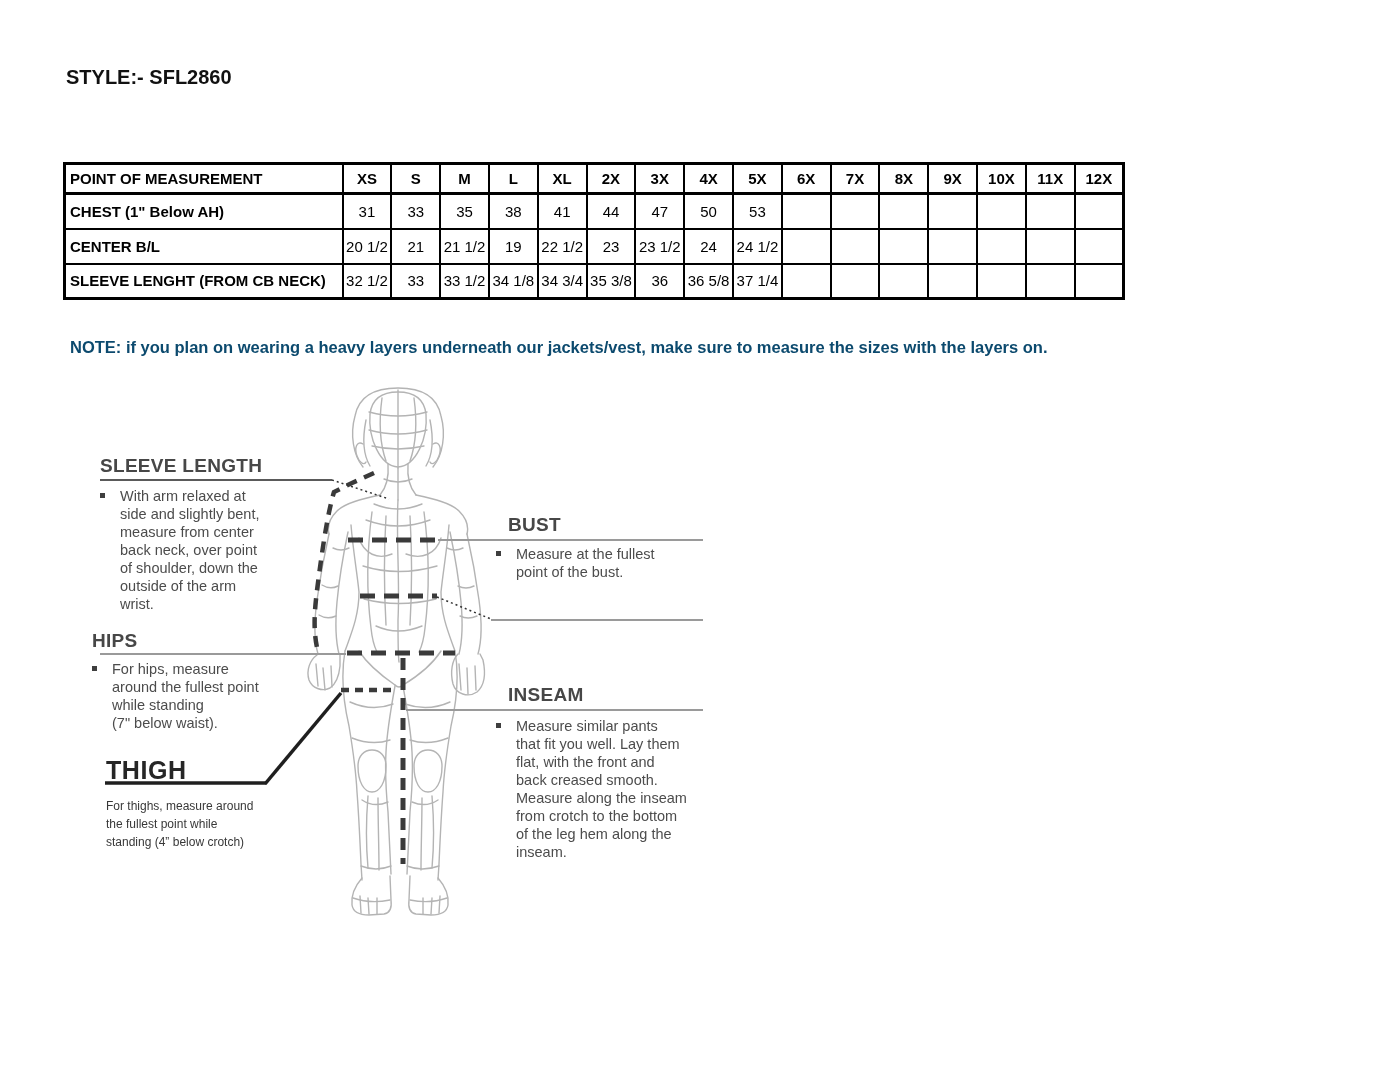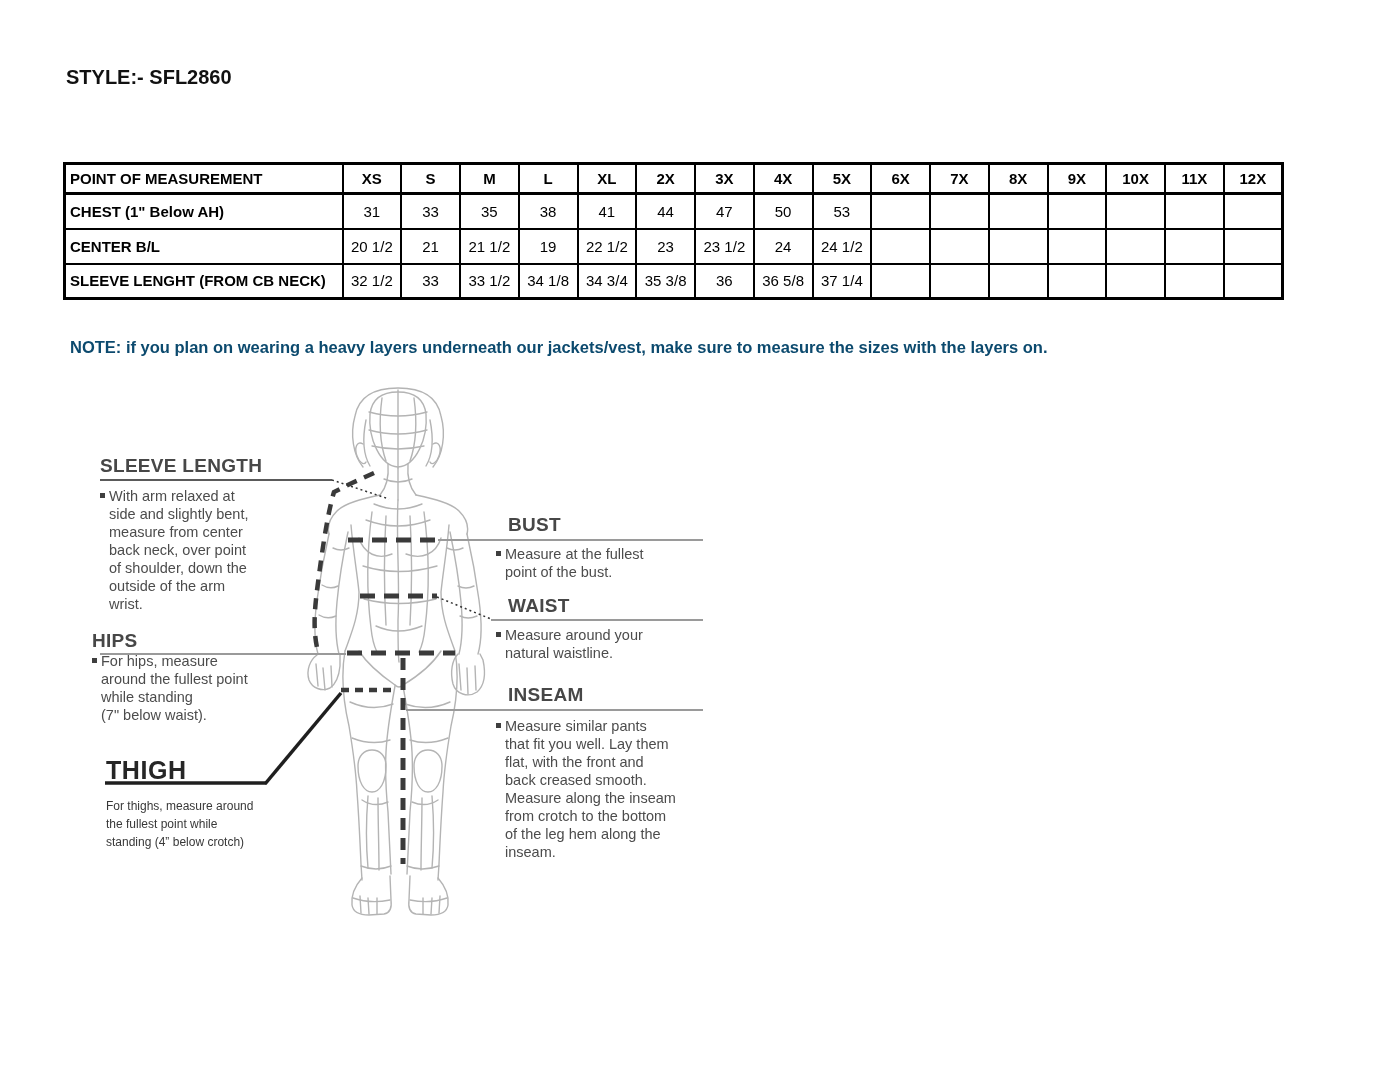--- a/index.html
+++ b/index.html
@@ -6,41 +6,41 @@
   html,body { background:#ffffff; }
   body { font-family:"Liberation Sans", sans-serif; color:#000; }
   .page {
     position:relative; width:1400px; height:1082px; background:#fff; overflow:hidden;
   }
   .style-title {
     position:absolute; left:66px; top:66px;
     font-size:20px; font-weight:bold; color:#111;
   }
   table.size-chart {
-    position:absolute; left:63px; top:162px; width:1221px;
+    position:absolute; left:63px; top:162px; width:1062px;
     border-collapse:collapse; table-layout:fixed;
     border:3px solid #000;
   }
   .size-chart th, .size-chart td {
     border:2px solid #000; font-size:15px; text-align:center;
     padding:0; overflow:hidden; white-space:nowrap;
   }
   .size-chart thead th { border-top:3px solid #000; border-bottom:3px solid #000; font-weight:bold; height:30px; }
   .size-chart tbody tr { height:35px; }
   .size-chart tbody td { font-weight:normal; }
   .size-chart .label-col { width:278px; text-align:left; padding-left:4px; font-weight:bold; }
   .note-line {
     position:absolute; left:70px; top:338px; width:1100px;
     font-size:16.5px; font-weight:bold; color:#0c4a6e;
   }
   .diagram-svg { position:absolute; left:0; top:0; width:1400px; height:1082px; }
   .guide-block { position:absolute; }
   .guide-title { font-weight:bold; font-size:19px; color:#474747; letter-spacing:0.3px; }
   .guide-title.dark { color:#262626; font-size:25px; letter-spacing:0.6px; }
-  .guide-item { display:flex; gap:4px; }
+  .guide-item { display:flex; gap:15px; }
   .sq-bullet { flex:0 0 auto; width:5px; height:5px; background:#3f3f3f; margin-top:6px; }
   .guide-text {
     white-space:pre-line; font-size:14.5px; line-height:18px; color:#4c4c4c;
   }
   .guide-text.dark { color:#383838; font-size:12px; line-height:18px; }
 </style>
 </head>
 <body>
 
 <div class="page">
@@ -262,21 +262,21 @@
 measure from center
 back neck, over point
 of shoulder, down the
 outside of the arm
 wrist.</div>
     </div>
   </div>
 
   <div class="guide-block" style="left:92px; top:630px; width:200px;">
     <div class="guide-title">HIPS</div>
-    <div class="guide-item" style="">
+    <div class="guide-item" style="margin-top:8px;">
       <span class="sq-bullet"></span>
       <div class="guide-text">For hips, measure
 around the fullest point
 while standing
 (7" below waist).</div>
     </div>
   </div>
 
   <div class="guide-block" style="left:106px; top:756px; width:220px;">
     <div class="guide-title dark">THIGH</div>
@@ -287,28 +287,20 @@
 
   <div class="guide-block" style="left:496px; top:514px; width:200px;">
     <div class="guide-title" style="margin-left:12px;">BUST</div>
     <div class="guide-item" style="margin-top:9px;">
       <span class="sq-bullet"></span>
       <div class="guide-text">Measure at the fullest
 point of the bust.</div>
     </div>
   </div>
 
-  <div class="guide-block" style="left:496px; top:595px; width:200px;">
-    <div class="guide-title" style="margin-left:12px;">WAIST</div>
-    <div class="guide-item" style="margin-top:9px;">
-      <span class="sq-bullet"></span>
-      <div class="guide-text">Measure around your
-natural waistline.</div>
-    </div>
-  </div>
 
   <div class="guide-block" style="left:496px; top:684px; width:220px;">
     <div class="guide-title" style="margin-left:12px;">INSEAM</div>
     <div class="guide-item" style="margin-top:11px;">
       <span class="sq-bullet"></span>
       <div class="guide-text">Measure similar pants
 that fit you well. Lay them
 flat, with the front and
 back creased smooth.
 Measure along the inseam

